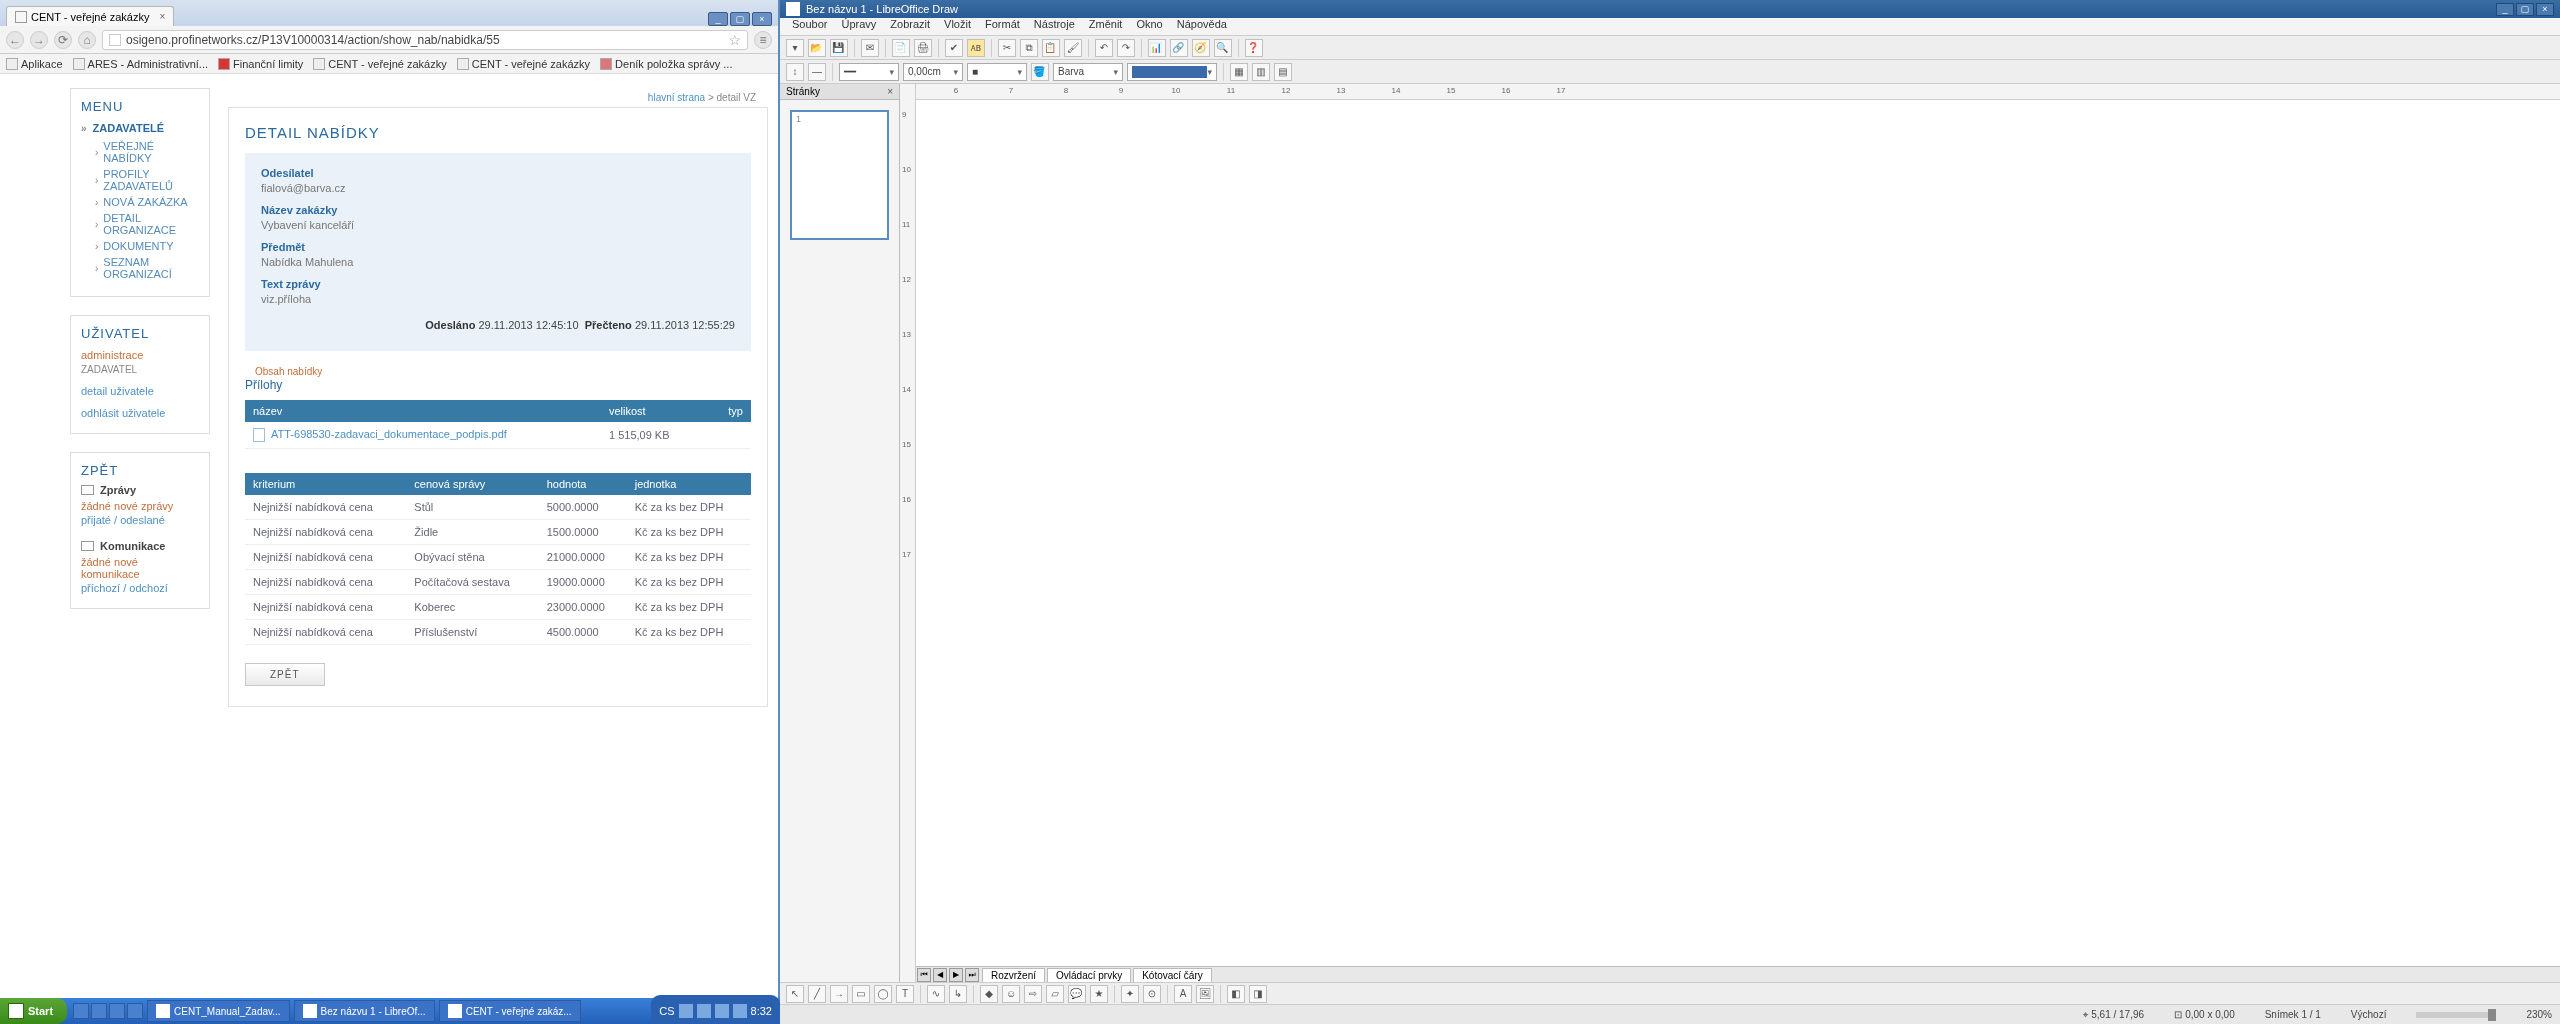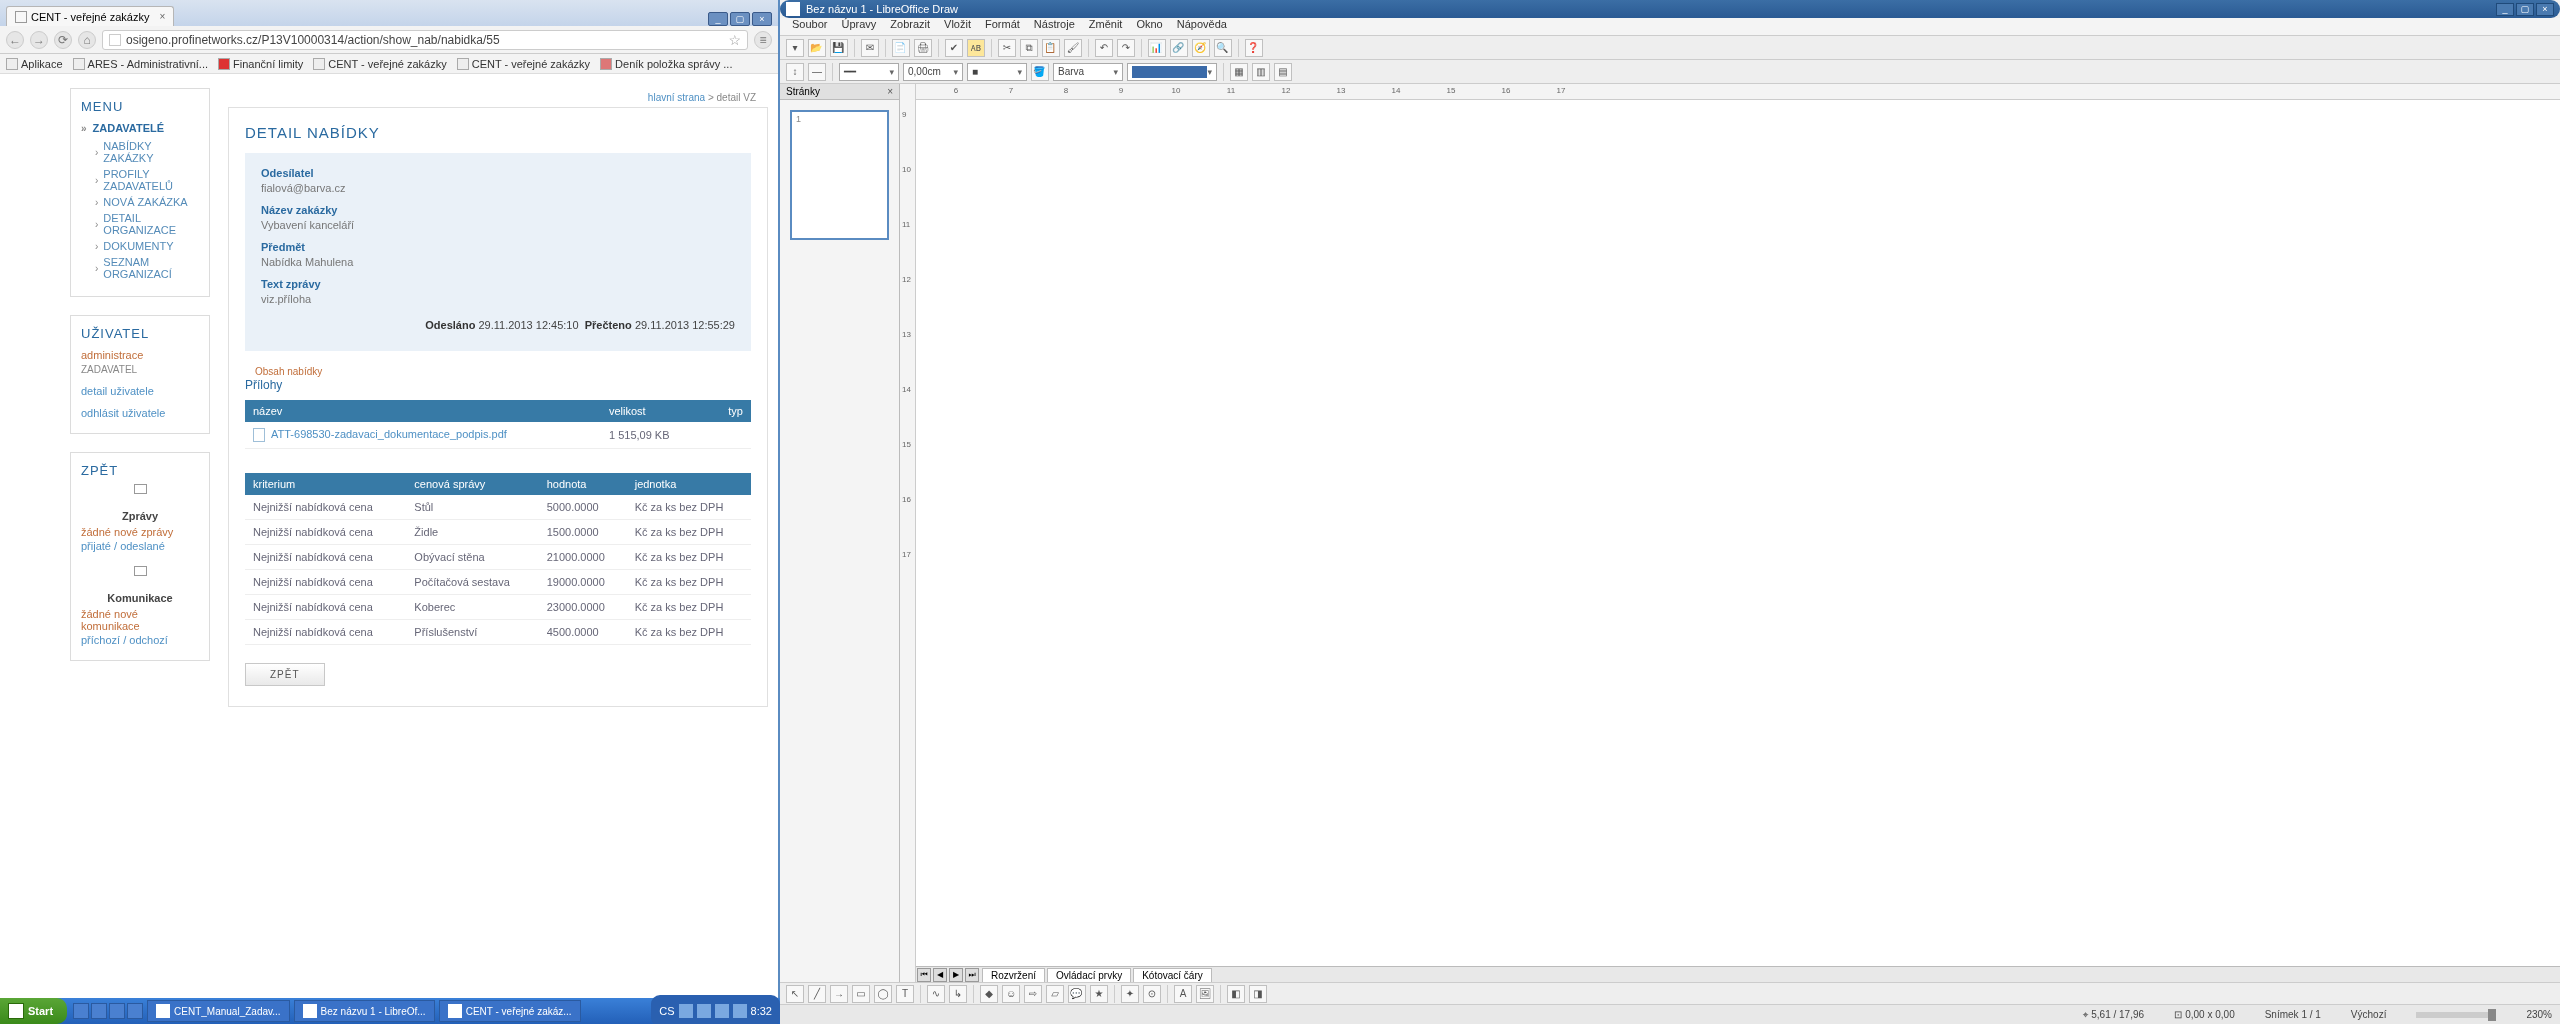--- a/index.html
+++ b/index.html
@@ -26,21 +26,21 @@
 .sidebar { width:140px; display:flex; flex-direction:column; gap:18px;}
 .card { border:1px solid #dcdcdc; padding:10px 10px 14px 10px; background:#fff;}
 .card h3 { font-size:13px; color:#2a6aa0; font-weight:normal; letter-spacing:1px;}
 .menu-list { margin-top:8px; font-size:11px;}
 .menu-list .top { display:flex;align-items:center;gap:6px;color:#2a6aa0;font-weight:bold;margin:3px 0 4px 0;}
 .menu-list .sub { margin-left:14px; color:#548bb8; padding:2px 0; display:flex;align-items:center;gap:5px;}
 .chev { color:#888; font-size:10px;}
 .uz .row{ font-size:11px; color:#c16e3a; margin-top:8px;}
 .uz .row2{font-size:10px;color:#888;margin-top:3px;}
 .uz a{ font-size:11px; color:#4e90c4; display:block;margin-top:10px;}
-.post .row{display:flex;align-items:center;gap:16px;font-size:11px;color:#444;margin-top:6px;font-weight:bold;flex-direction:column;}
+.post .row{display:flex;align-items:center;gap:6px;font-size:11px;color:#444;margin-top:6px;font-weight:bold;}
 .post .note{font-size:11px;color:#c16e3a;margin-top:4px;}
 .post .links{font-size:11px;color:#4e90c4;margin-top:2px;}
 .post .ico{width:13px;height:10px;border:1px solid #999;}
 
 .main { flex:1; display:flex;flex-direction:column; }
 .bc { font-size:10px; color:#888; text-align:right; padding:4px 12px 4px 0;}
 .bc a{color:#4e90c4;}
 .detail-card{ border:1px solid #e0e0e0; padding:16px 16px 20px 16px;}
 .detail-card h2{ font-size:15px; color:#2a6aa0; font-weight:normal; letter-spacing:1px; }
 .info{ background:#eaf1f8; margin-top:12px; padding:14px 16px 20px 16px; font-size:11px; color:#444;}
@@ -54,21 +54,21 @@
 .section-title{ color:#2a6aa0; font-size:12px; margin-top:-2px;}
 table{ width:100%; border-collapse:collapse; font-size:11px; margin-top:8px;}
 th{ background:#377aa6; color:#fff; font-weight:normal; text-align:left; padding:5px 8px;}
 td{ padding:6px 8px; color:#667; border-bottom:1px solid #eee;}
 td a{ color:#4e90c4;}
 .filerow td .fico{ display:inline-block;width:12px;height:14px;border:1px solid #9fbfd8;margin-right:6px;vertical-align:middle;}
 .btn-back{ margin-top:18px; display:inline-block; padding:5px 24px; border:1px solid #c8c8c8; background:linear-gradient(#fff,#e9e9e9); font-size:10px; color:#555; letter-spacing:1px;}
 
 
 .lo { flex:1; height:1024px; display:flex; flex-direction:column; background:#f0f0f0;}
-.lo-title{ height:18px; background:linear-gradient(#3b6ea5,#2a5a93); display:flex; align-items:center; padding:0 6px; color:#fff; font-size:11px;border-radius:9px;}
+.lo-title{ height:18px; background:linear-gradient(#3b6ea5,#2a5a93); display:flex; align-items:center; padding:0 6px; color:#fff; font-size:11px;}
 .lo-title .icon{width:14px;height:14px;background:#fff;margin-right:6px;}
 .lo-title .ctrls{margin-left:auto;display:flex;gap:2px;}
 .lo-title .ctrls div{width:18px;height:13px;background:#4a7ab0;border:1px solid #1f4a7a;color:#fff;font-size:9px;display:flex;align-items:center;justify-content:center;}
 .lo-menu{ height:18px; background:#f4f4f4; display:flex; align-items:flex-start; gap:2px; padding:0 6px; font-size:11px; color:#333; border-bottom:1px solid #ccc;}
 .lo-menu span{padding:0 6px;}
 .lo-tb, .lo-tb2 { height:24px; background:#eee; display:flex; align-items:center; gap:4px; padding:0 6px; border-bottom:1px solid #ccc;}
 .ticon{ width:18px;height:18px; border:1px solid #c0c0c0; background:#f8f8f8; display:flex;align-items:center;justify-content:center;font-size:10px;color:#555;}
 .ticon.y{background:#fde79a;}
 .sep{width:1px;height:18px;background:#ccc;margin:0 2px;}
 .combo{ height:18px; border:1px solid #aaa; background:#fff; font-size:10px; display:flex;align-items:center;padding:0 4px;color:#444;}
@@ -164,21 +164,21 @@
     <div class="sidebar">
       <div class="card">
         <h3>MENU</h3>
         <div class="menu-list">
           <div class="top">
               <span class="chev">»</span>
               <span>ZADAVATELÉ</span>
             </div>
           <div class="sub">
               <span class="chev">›</span>
-              <span>NABÍDKY ZAKÁZKY</span>
+              <span>VEŘEJNÉ NABÍDKY</span>
             </div>
           <div class="sub">
               <span class="chev">›</span>
               <span>PROFILY ZADAVATELŮ</span>
             </div>
           <div class="sub">
               <span class="chev">›</span>
               <span>NOVÁ ZAKÁZKA</span>
             </div>
           <div class="sub">

